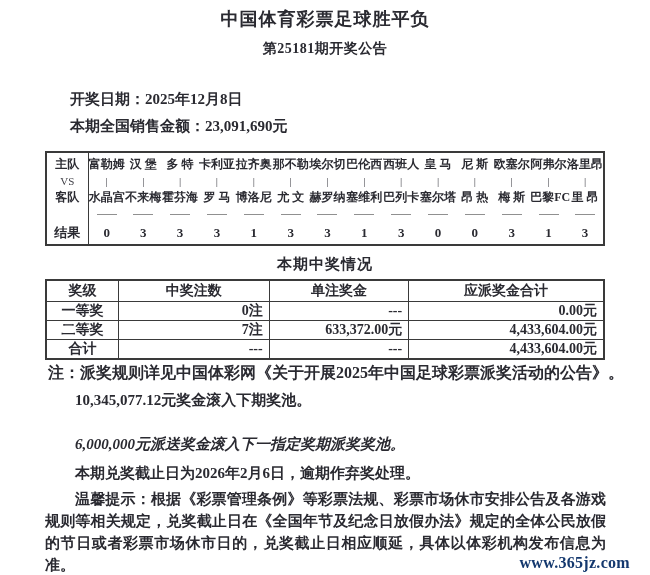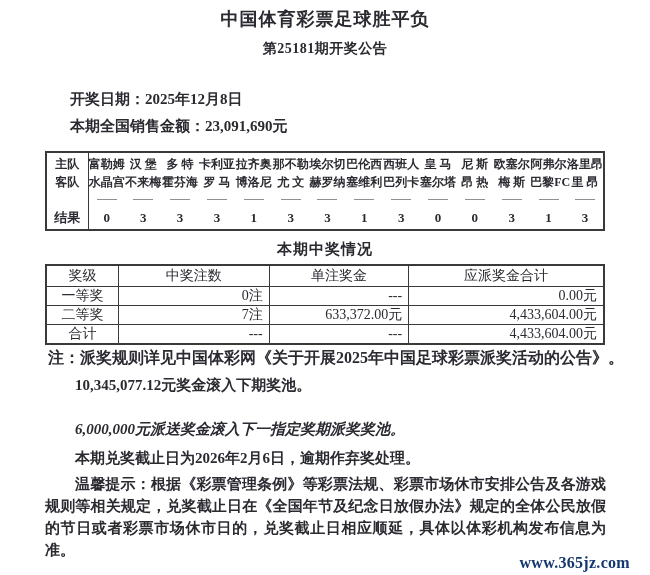--- a/index.html
+++ b/index.html
@@ -50,21 +50,21 @@
   }
 
   
   .prize-title{margin-top:9px;text-align:center;font-size:15px;font-weight:600;line-height:18px;letter-spacing:1px;}
   table.ptable{
     width:560px;margin:6px 0 0 45px;border-collapse:collapse;
     border:2px solid var(--border);table-layout:fixed;
   }
   .ptable th,.ptable td{
     border:1px solid var(--border);
-    font-size:14px;font-weight:400;line-height:16px;
+    font-size:14px;font-weight:700;line-height:16px;
     padding:1px 6px 1px 2px;white-space:nowrap;
   }
   .ptable th{height:21px;text-align:center;padding:1px 2px;}
   .ptable td{height:19px;}
   .ptable td.level{text-align:center;padding:1px 11px;}
   .ptable td.num{text-align:right;}
   .note{margin:5px 0 0 48px;font-size:16px;font-weight:600;line-height:15px;}
 
   .para{margin-left:45px;font-size:15px;font-weight:600;line-height:18px;text-indent:2em;}
   .para.p1{margin-top:11px;}
@@ -99,20 +99,37 @@
       <div class="mcell">拉齐奥</div>
       <div class="mcell">那不勒</div>
       <div class="mcell">埃尔切</div>
       <div class="mcell">巴伦西</div>
       <div class="mcell">西班人</div>
       <div class="mcell">皇 马</div>
       <div class="mcell">尼 斯</div>
       <div class="mcell">欧塞尔</div>
       <div class="mcell">阿弗尔</div>
       <div class="mcell">洛里昂</div>
+    </div>
+  <div class="mrow r-pipe">
+    <div class="mcell mhead">VS</div>
+  <div class="mcell">|</div>
+      <div class="mcell">|</div>
+      <div class="mcell">|</div>
+      <div class="mcell">|</div>
+      <div class="mcell">|</div>
+      <div class="mcell">|</div>
+      <div class="mcell">|</div>
+      <div class="mcell">|</div>
+      <div class="mcell">|</div>
+      <div class="mcell">|</div>
+      <div class="mcell">|</div>
+      <div class="mcell">|</div>
+      <div class="mcell">|</div>
+      <div class="mcell">|</div>
     </div>
   <div class="mrow r-away">
     <div class="mcell mhead">客队</div>
   <div class="mcell">水晶宫</div>
       <div class="mcell">不来梅</div>
       <div class="mcell">霍芬海</div>
       <div class="mcell">罗 马</div>
       <div class="mcell">博洛尼</div>
       <div class="mcell">尤 文</div>
       <div class="mcell">赫罗纳</div>

